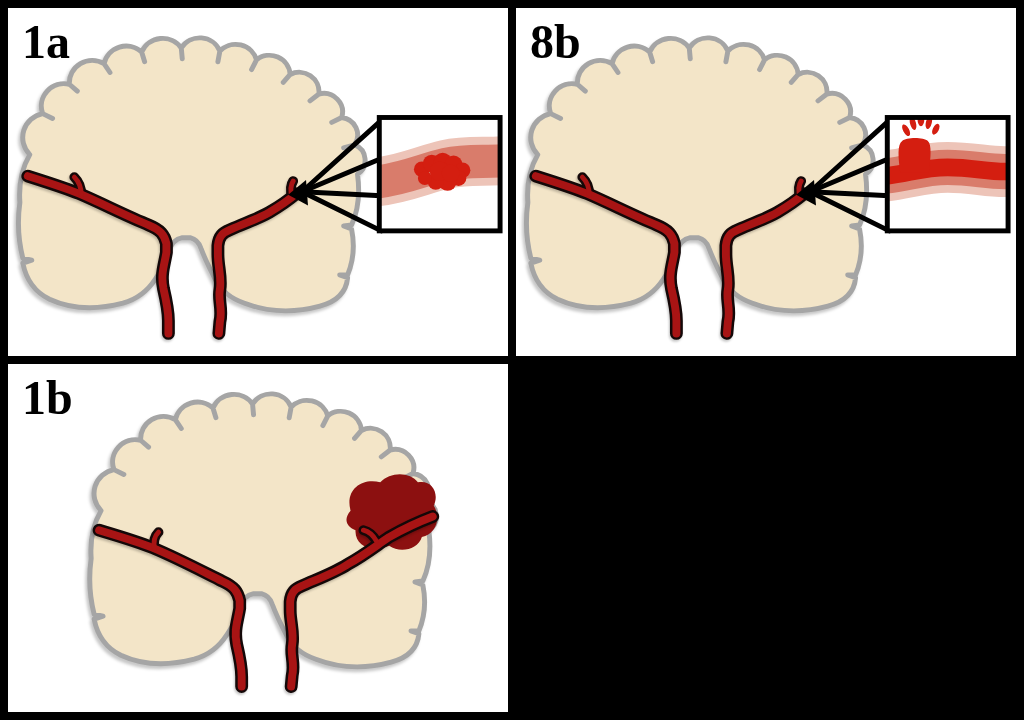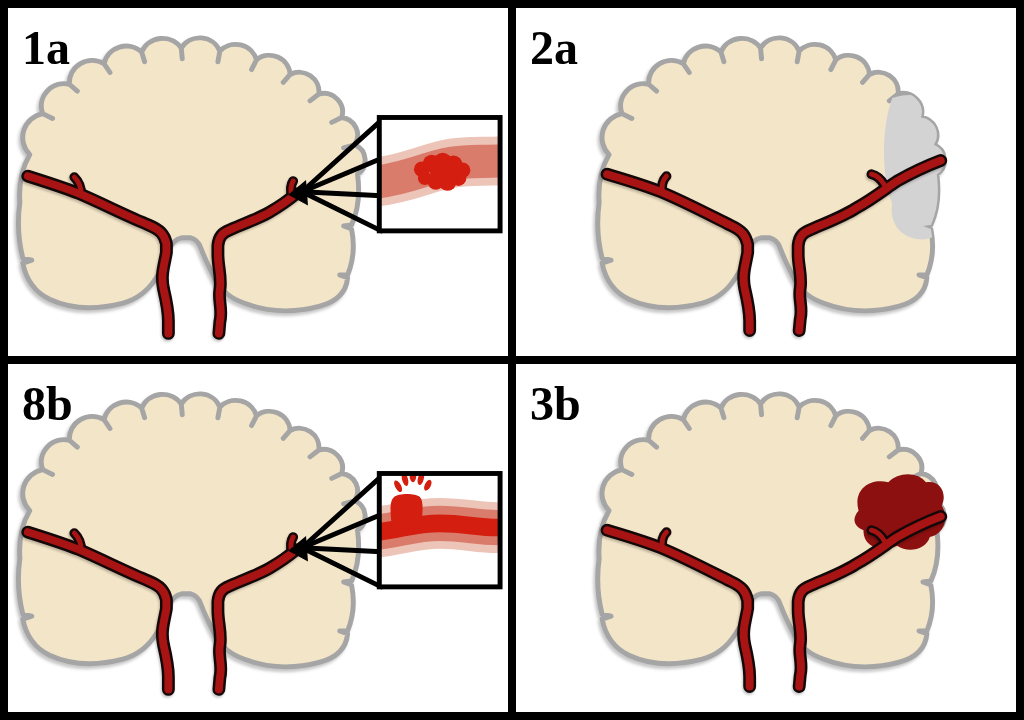--- a/index.html
+++ b/index.html
@@ -11,21 +11,21 @@
     grid-template-rows:1fr 1fr;
     gap:8px;padding:8px;
   }
   .panel{
     position:relative;
     background:var(--background,#fff);
     overflow:hidden;
   }
   .panel svg.scene{position:absolute;inset:0;width:100%;height:100%;}
   .panel-label{
-    position:absolute;top:14px;left:14px;
+    position:absolute;top:8px;left:14px;
     font-family:"Liberation Serif","DejaVu Serif",serif;
     font-weight:700;font-size:48px;line-height:1.1;
     color:var(--label-color,#000);
     user-select:none;
   }
   
   .brain{fill:var(--brain-fill);stroke:var(--brain-outline);stroke-width:5;stroke-linejoin:round;}
   use.brain-use{filter:drop-shadow(-2px 3px 1.5px rgba(0,0,0,0.22));}
   use.artery-use{filter:drop-shadow(-1px 2px 1px rgba(0,0,0,0.22));}
   
@@ -171,41 +171,33 @@
   <figure class="panel" style="margin:0">
     <svg class="scene" viewBox="0 0 505 356" preserveAspectRatio="none">
       <use href="#brainShape" class="brain-use"></use>
       <use href="#art1" class="artery-use"></use>
       <use href="#fan"></use>
       <use href="#insetA"></use>
     </svg>
     <figcaption class="panel-label">1a</figcaption>
   </figure>
 
-  <figure class="panel" style="margin:0">
-    <svg class="scene" viewBox="0 0 505 356" preserveAspectRatio="none">
-      <use href="#brainShape" transform="translate(72,0)" class="brain-use"></use>
-      <use href="#grayRegion"></use>
-      <use href="#art2" class="artery-use"></use>
-    </svg>
-    <figcaption class="panel-label">2a</figcaption>
-  </figure>
 
   <figure class="panel" style="margin:0">
     <svg class="scene" viewBox="0 0 505 356" preserveAspectRatio="none">
       <use href="#brainShape" class="brain-use"></use>
       <use href="#art1" class="artery-use"></use>
       <use href="#fan"></use>
       <use href="#insetB"></use>
     </svg>
     <figcaption class="panel-label">8b</figcaption>
   </figure>
 
   <figure class="panel" style="margin:0">
     <svg class="scene" viewBox="0 0 505 356" preserveAspectRatio="none">
       <use href="#brainShape" transform="translate(72,0)" class="brain-use"></use>
       <use href="#bleedBlob"></use>
       <use href="#art2" class="artery-use"></use>
     </svg>
-    <figcaption class="panel-label">3b</figcaption>
+    <figcaption class="panel-label">1b</figcaption>
   </figure>
 
 </div>
 
 </body></html>

